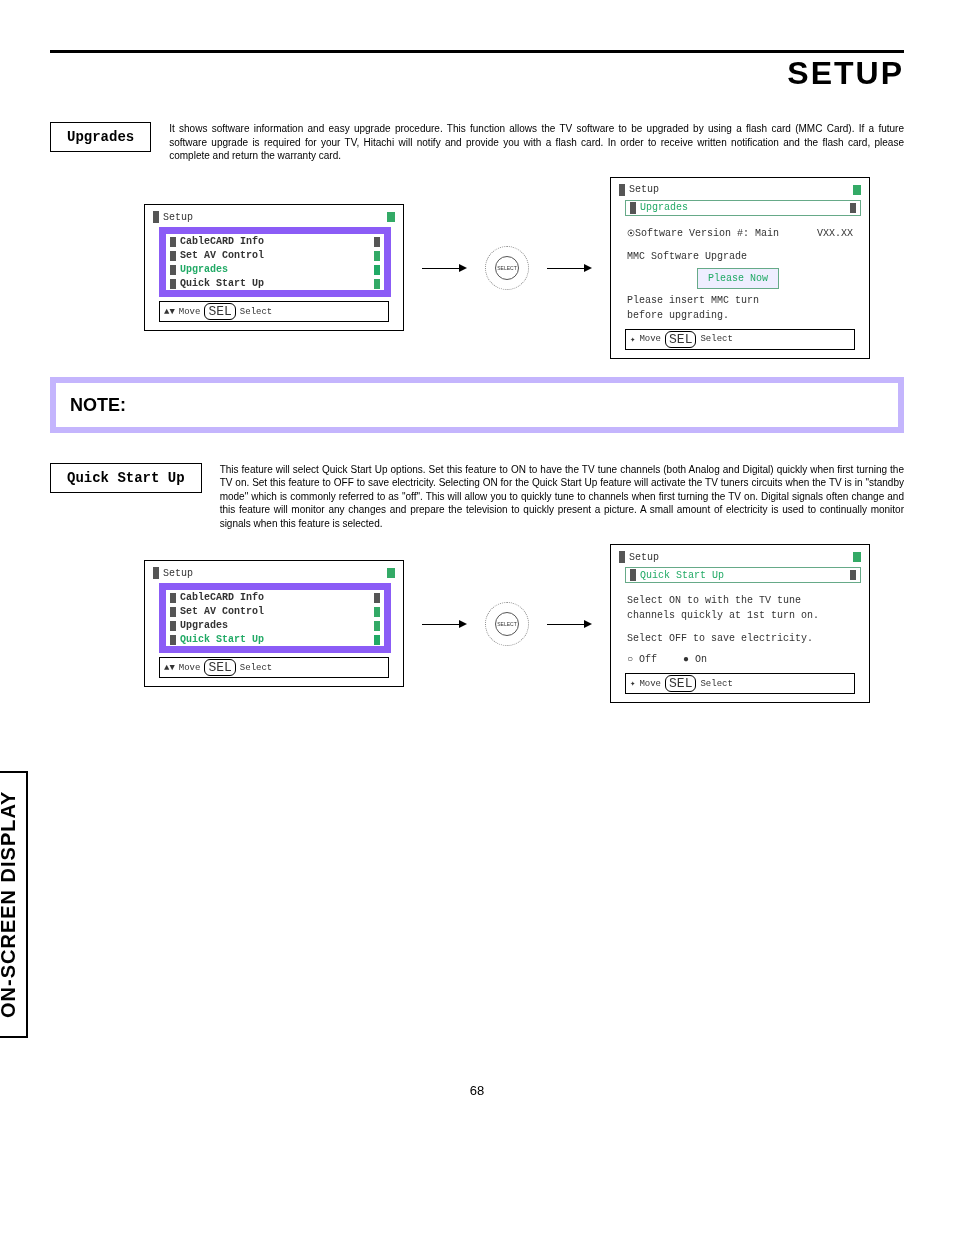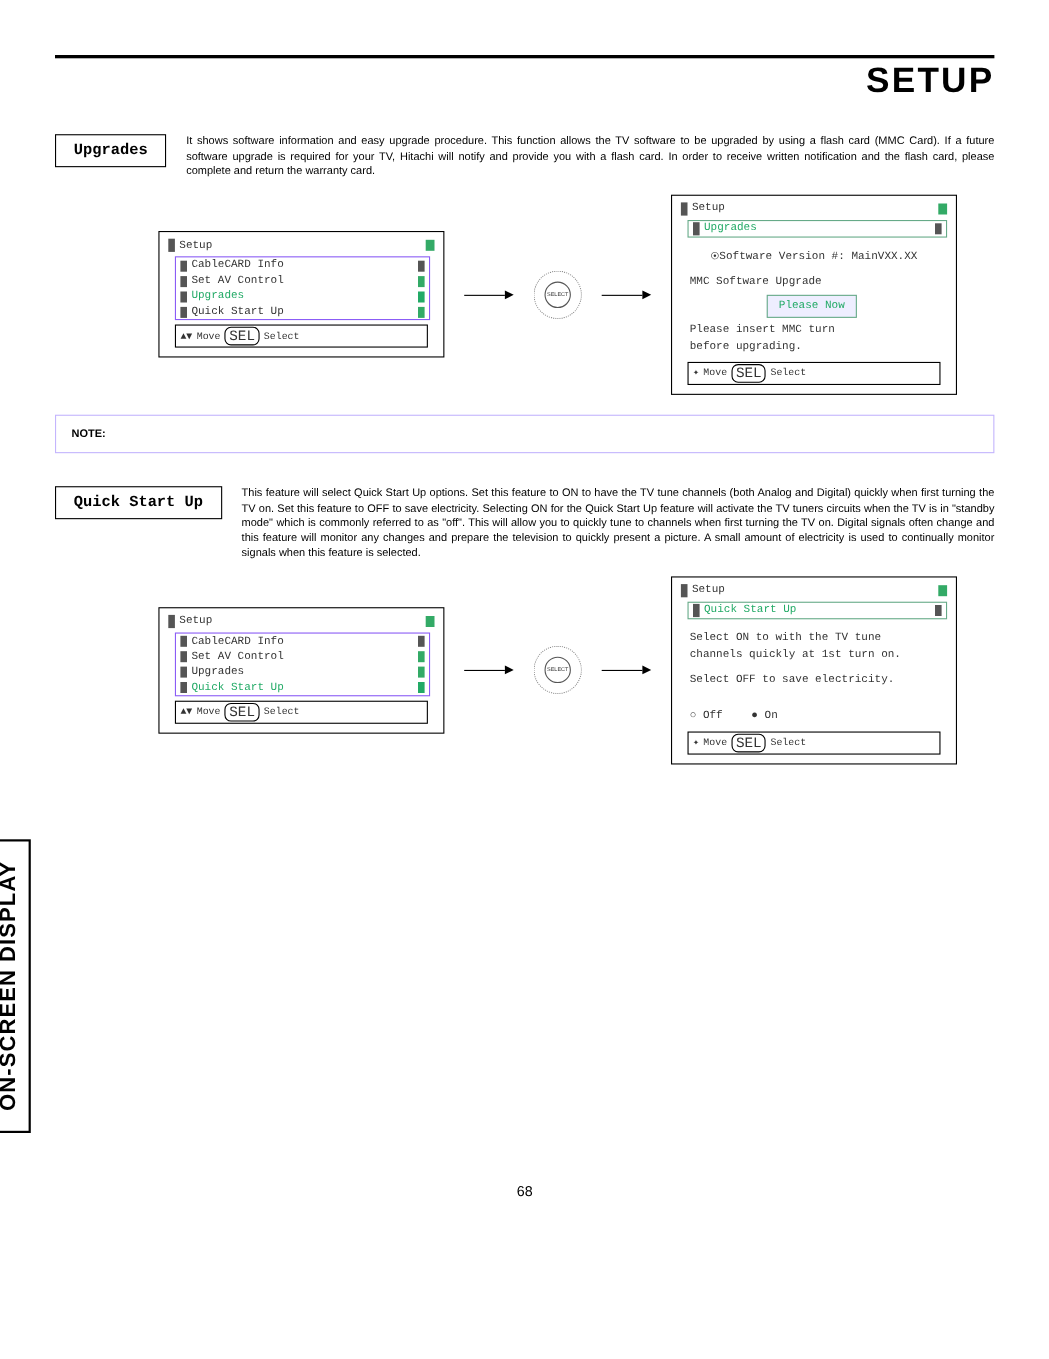--- a/index.html
+++ b/index.html
@@ -12,44 +12,44 @@
   .section-text { flex: 1; font-size: 10px; line-height: 1.35; text-align: justify; }
   .diagram-row { display: flex; align-items: center; justify-content: center; gap: 18px; margin: 14px 0 18px 60px; }
   .osd { border: 1px solid #000; width: 260px; font-family: "Courier New", monospace; font-size: 10px; color: #333; background: #fff; }
   .osd-inner { padding: 6px 8px 2px 8px; }
   .osd-title-row { display: flex; align-items: center; gap: 4px; margin-bottom: 4px; }
   .osd-title-row .bar { background: #555; width: 6px; height: 12px; }
   .osd-title-row .lbl { flex: 0 0 auto; }
   .osd-title-row .spacer { flex: 1; }
   .osd-title-row .prog { display: flex; gap: 0; }
   .prog span { display: inline-block; width: 8px; height: 10px; background: #3a6; }
-  .osd-list { border: 1px solid #8b5cf6; margin: 0 4px 4px 6px; }
+  .osd-list { border: 7px solid #8b5cf6; margin: 0 4px 4px 6px; font-weight: bold; }
   .osd-item { display: flex; align-items: center; padding: 1px 4px; border-top: 1px solid transparent; }
   .osd-item .l { background: #555; width: 6px; height: 10px; margin-right: 4px; }
   .osd-item .txt { flex: 1; }
   .osd-item .r { background: #3a6; width: 6px; height: 10px; }
   .osd-item.sel .txt { color:#2a6; }
   .osd-footer { border: 1px solid #000; margin: 0 6px 6px 6px; padding: 1px 4px; display: flex; align-items: center; gap: 4px; font-size: 9px; }
   .osd-footer .arrow { font-size: 9px; }
   .osd-footer .selpill { border: 1px solid #000; border-radius: 6px; padding: 0 3px; font-size: 13px; }
   .arrow-long { width: 45px; position: relative; }
   .arrow-long::before { content: ""; position: absolute; left: 0; right: 8px; top: 50%; border-top: 1px solid #000; }
   .arrow-long::after { content: ""; position: absolute; right: 0; top: 50%; transform: translateY(-50%); border-left: 8px solid #000; border-top: 4px solid transparent; border-bottom: 4px solid transparent; }
   .select-btn { width: 44px; height: 44px; border: 1px dotted #888; border-radius: 50%; display: flex; align-items: center; justify-content: center; position: relative; }
   .select-btn .inner { width: 24px; height: 24px; border: 1px solid #555; border-radius: 50%; display: flex; align-items: center; justify-content: center; font-size: 5px; font-family: Arial, sans-serif; color: #333; }
   .osd2-body { padding: 6px 8px; font-size: 10px; line-height: 1.5; color:#333; }
-  .osd2-body .row-flex { display: flex; justify-content: center; }
+  .osd2-body .row-flex { display: flex; justify-content: space-between; }
   .upgrade-btn { border: 1px solid #6a8; padding: 2px 10px; display: inline-block; margin: 4px 0 4px 70px; color:#2a6; }
   .upgrade-btn.sel { background:#eef; }
   .body-text { font-size: 14px; line-height: 1.35; margin: 10px 0; text-align: justify; }
-  .note-box { border: 1px solid #c4b5fd; padding: 10px 14px; margin: 10px 0 30px 0; font-size: 10px; display: flex; gap: 14px; line-height: 1.35; }
+  .note-box { border: 6px solid #c4b5fd; padding: 10px 14px; margin: 10px 0 30px 0; font-size: 18px; display: flex; gap: 14px; line-height: 1.35; }
   .note-box .nlabel { font-weight: bold; white-space: nowrap; }
   .side-tab { position: absolute; left: 28px; bottom: 90px; transform: rotate(-90deg); transform-origin: left bottom; border: 2px solid #000; padding: 6px 18px; font-size: 20px; font-weight: bold; letter-spacing: 1px; background: #fff; white-space: nowrap; }
   .page-num { text-align: center; font-size: 13px; margin-top: 380px; }
-  .radio-row { margin-top: 18px; }
+  .radio-row { margin-top: 6px; }
   .radio-row span { margin-right: 20px; }
   .radio-open::before { content:"○ "; }
   .radio-fill::before { content:"● "; }
 </style>
 </head>
 <body>
 
 <div class="page">
   <div class="top-rule"></div>
   <div class="page-title">SETUP</div>

